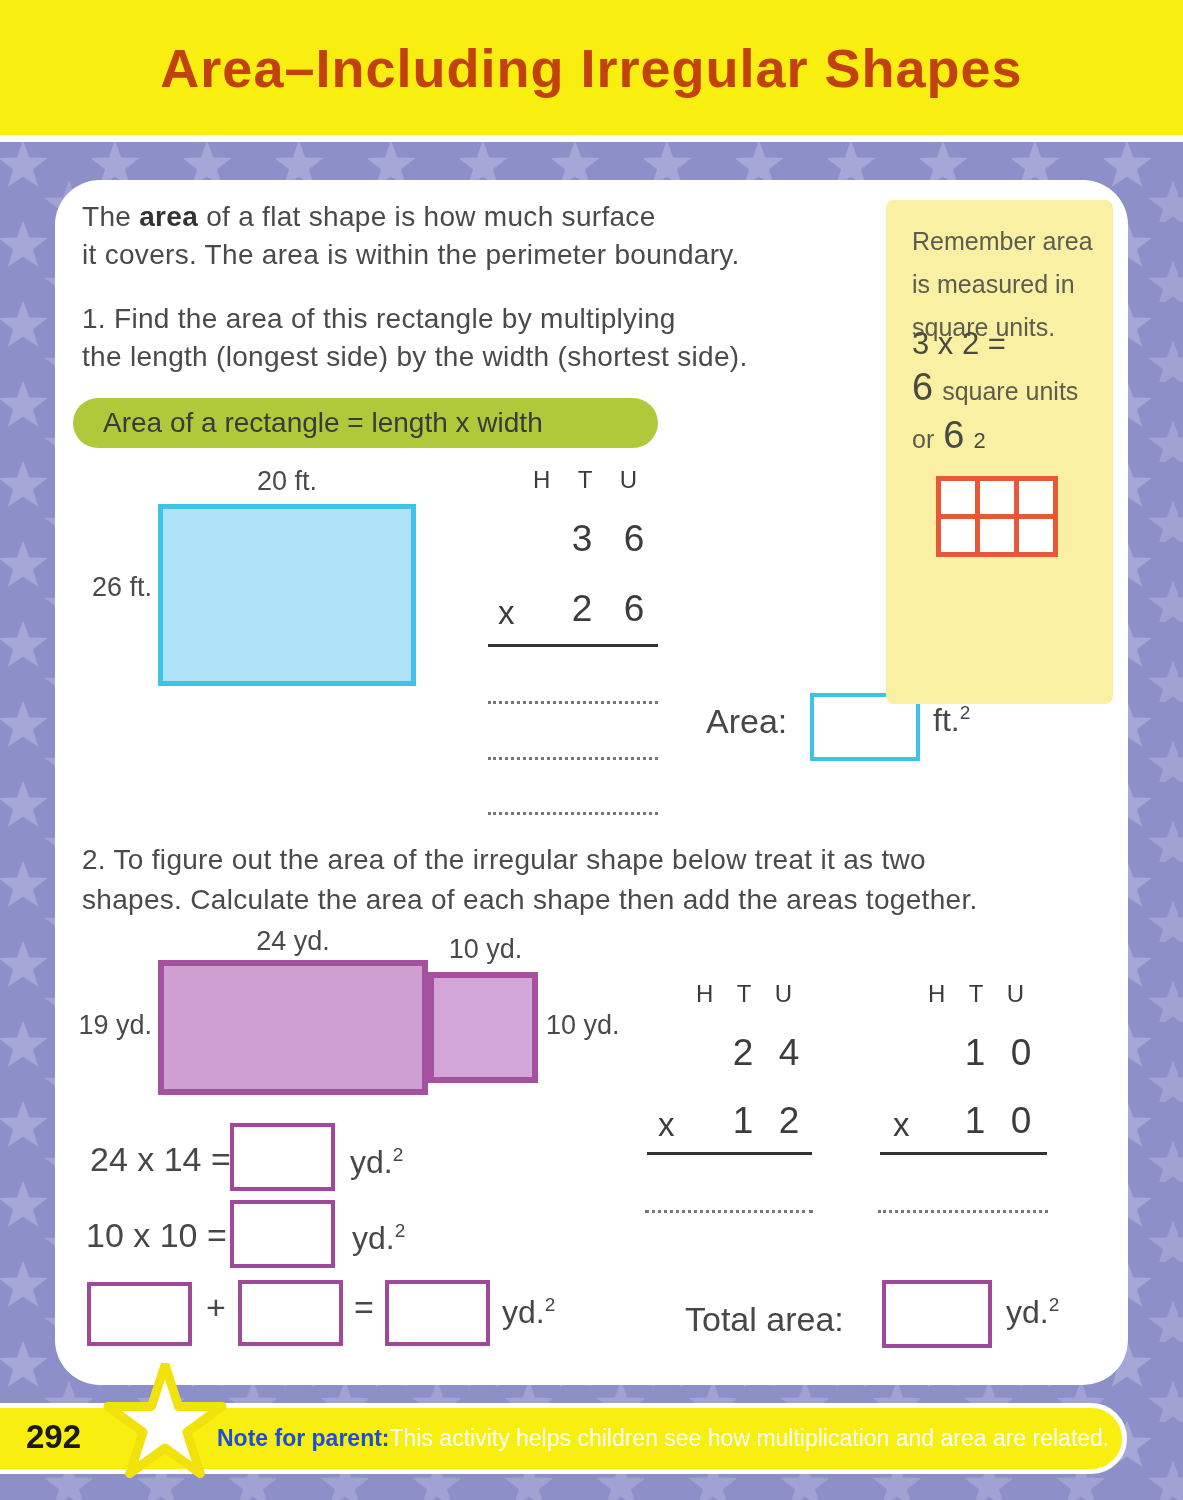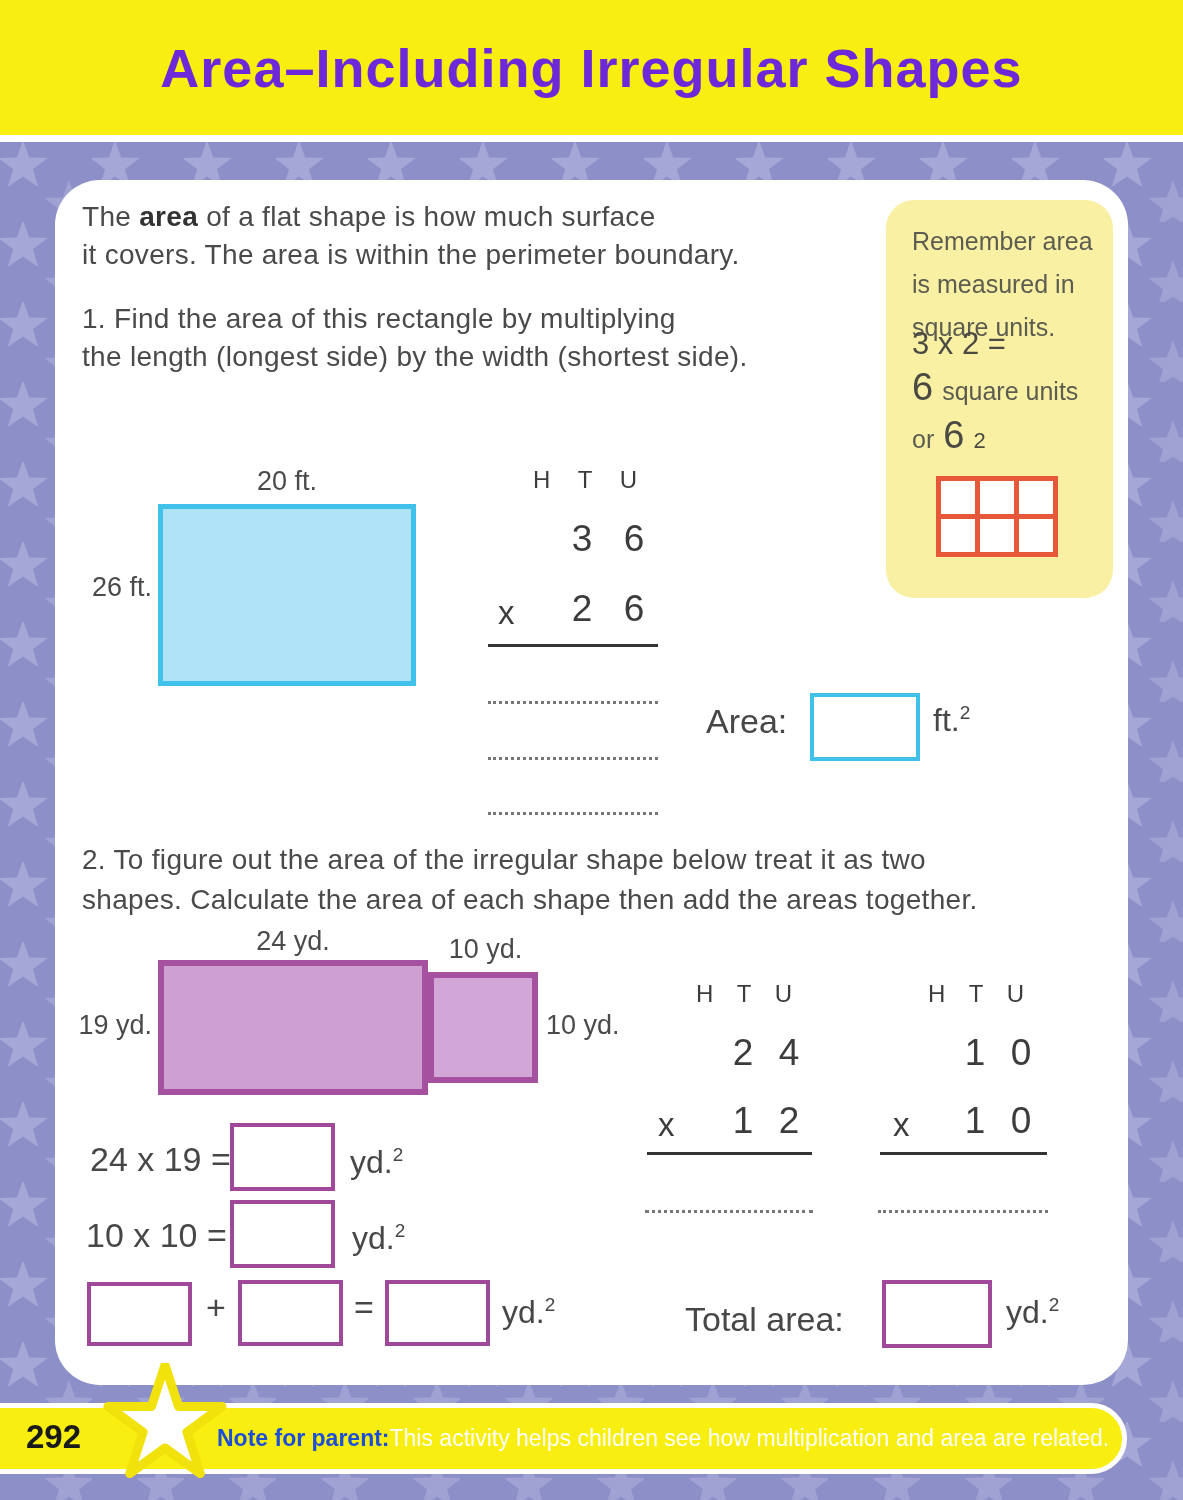--- a/index.html
+++ b/index.html
@@ -1,21 +1,21 @@
 <!DOCTYPE html>
 <html><head>
 <meta charset="utf-8">
 <style>
   html,body{margin:0;padding:0;background:#fff;}
   #page{position:relative;width:1183px;height:1500px;overflow:hidden;background:#fff;
         font-family:"Liberation Sans",sans-serif;color:#474747;}
   
   .hdr{position:absolute;left:0;top:0;width:1183px;height:135px;background:#f8ee0f;
        display:flex;align-items:center;justify-content:center;}
-  .hdr h1{margin:6px;font-size:54px;font-weight:600;color:#6d28d9;letter-spacing:1px;}
+  .hdr h1{margin:6px;font-size:54px;font-weight:600;color:#c2410c;letter-spacing:1px;}
   
   .purple{position:absolute;left:0;top:142px;width:1183px;height:1358px;background:#8d8fc9;}
   
   .card{position:absolute;left:55px;top:180px;width:1073px;height:1205px;background:#ffffff;border-radius:45px;}
   
   .para{position:absolute;font-size:28px;line-height:38px;color:#4a4a4a;letter-spacing:.3px;white-space:nowrap;}
   .para2{line-height:40px;}
   .pill{position:absolute;left:73px;top:398px;width:585px;height:50px;background:#afc93a;border-radius:25px;
         display:flex;align-items:center;}
   .pill span{padding-left:30px;font-size:28px;color:#3a3a3a;}
@@ -31,21 +31,21 @@
   .solidline{position:absolute;border-top:3px solid #333;}
   .dotline{position:absolute;border-top:3px dotted #777;}
   
   .abox{position:absolute;background:#fff;box-sizing:border-box;}
   .abox.blue{border:4px solid #3fc1ea;}
   .abox.mag{border:4px solid #a0499a;}
   .biglabel{position:absolute;font-size:34px;color:#474747;white-space:nowrap;}
   .unit{position:absolute;font-size:32px;color:#474747;white-space:nowrap;}
   .unit sup{font-size:19px;}
   
-  .sidebar{position:absolute;left:886px;top:200px;width:227px;height:398px;background:#f9f0a3;border-radius:28px;}
+  .sidebar{position:absolute;left:886px;top:200px;width:227px;height:504px;background:#f9f0a3;border-radius:8px;}
   .sb-text{position:absolute;left:26px;top:20px;font-size:25px;line-height:43px;color:#5c5c50;white-space:nowrap;}
   .sb-eq{position:absolute;left:26px;top:126px;font-size:31px;color:#4a4a42;}
   .sb-line{position:absolute;display:flex;align-items:baseline;gap:9px;color:#4a4a42;}
   .sb-big{font-size:38px;} .sb-small{font-size:25px;color:#5c5c50;}
   .sb-grid{position:absolute;left:50px;top:276px;width:112px;background:#e7583b;padding:5px;
            display:grid;grid-template-columns:repeat(3,1fr);gap:5px;box-sizing:content-box;}
   .sb-grid .cell{background:#fff;height:33px;}
   
   .band{position:absolute;left:-40px;top:1403px;width:1157px;height:61px;background:#f8ee0f;
         border:5px solid #fff;border-radius:36px;box-sizing:content-box;}
@@ -82,20 +82,23 @@
   <div class="para" style="left:82px;top:198px;">
     <div><span>The </span><b>area</b><span> of a flat shape is how much surface</span></div>
     <div>it covers. The area is within the perimeter boundary.</div>
   </div>
 
   <div class="para" style="left:82px;top:300px;">
     <div>1. Find the area of this rectangle by multiplying</div>
     <div>the length (longest side) by the width (shortest side).</div>
   </div>
 
+  <div class="pill">
+    <span>Area of a rectangle = length x width</span>
+  </div>
 
   <div class="dimlabel center" style="left:158px;top:466px;width:258px;">20 ft.</div>
   <div class="rect-blue"></div>
   <div class="dimlabel right" style="left:76px;top:572px;width:76px;">26 ft.</div>
 
   <div class="htu" style="left:533px;top:466px;width:104px;">
     <span>H</span>
     <span>T</span>
     <span>U</span>
   </div>
@@ -184,21 +187,21 @@
     <span>0</span>
   </div>
   <div class="mulsign" style="left:893px;top:1106px;">x</div>
   <div class="digits" style="left:952px;top:1100px;width:92px;">
     <span>1</span>
     <span>0</span>
   </div>
   <div class="solidline" style="left:880px;top:1152px;width:167px;"></div>
   <div class="dotline" style="left:878px;top:1210px;width:170px;"></div>
 
-  <div class="biglabel" style="left:90px;top:1140px;">24 x 19 =</div>
+  <div class="biglabel" style="left:90px;top:1140px;">24 x 14 =</div>
   <div class="abox mag" style="left:230px;top:1123px;width:105px;height:68px;"></div>
   <div class="unit" style="left:350px;top:1144px;">
     <span>yd.</span><sup>2</sup>
   </div>
 
   <div class="biglabel" style="left:86px;top:1216px;">10 x 10 =</div>
   <div class="abox mag" style="left:230px;top:1200px;width:105px;height:68px;"></div>
   <div class="unit" style="left:352px;top:1220px;">
     <span>yd.</span><sup>2</sup>
   </div>

